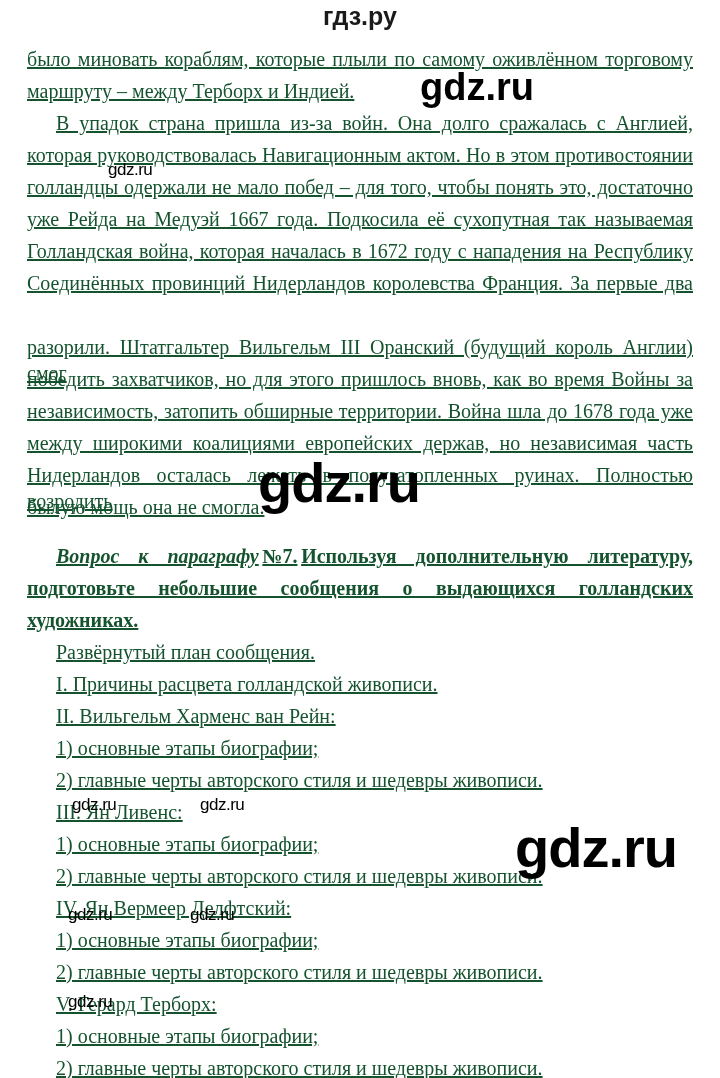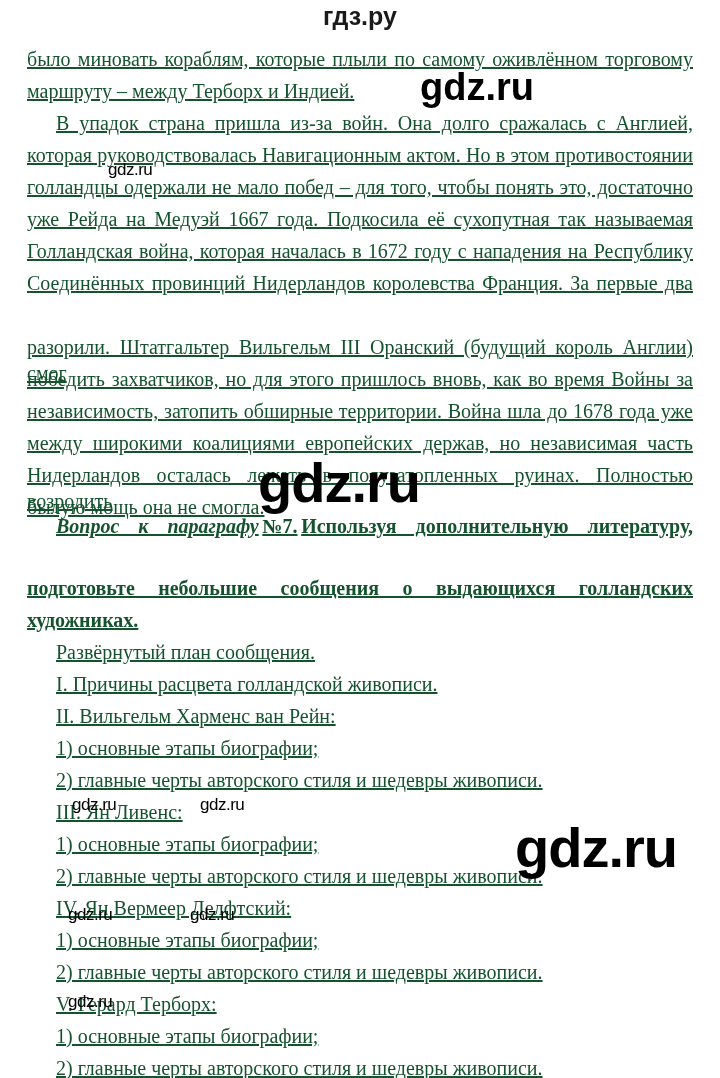--- a/index.html
+++ b/index.html
@@ -33,21 +33,21 @@
   <div class="line just" style="top:206px">уже Рейда на Медуэй 1667 года. Подкосила её сухопутная так называемая</div>
   <div class="line just" style="top:238px">Голландская война, которая началась в 1672 году с нападения на Республику</div>
   <div class="line just" style="top:270px">Соединённых провинций Нидерландов королевства Франция. За первые два</div>
   <div class="line just" style="top:334px">разорили. Штатгальтер Вильгельм III Оранский (будущий король Англии) смог</div>
   <div class="line just" style="top:366px">победить захватчиков, но для этого пришлось вновь, как во время Войны за</div>
   <div class="line just" style="top:398px">независимость, затопить обширные территории. Война шла до 1678 года уже</div>
   <div class="line just" style="top:430px">между широкими коалициями европейских держав, но независимая часть</div>
   <div class="line just" style="top:462px">Нидерландов осталась лежать в полузатопленных руинах. Полностью возродить</div>
   <div class="line" style="top:494px">былую мощь она не смогла.</div>
 
-  <div class="line bold ind" style="top:513px; display:flex; justify-content:space-between;text-align:center;">
+  <div class="line bold ind" style="top:543px; display:flex; justify-content:space-between;text-align:center;">
     <span class="ital" style="word-spacing:14px">Вопрос к параграфу</span>
     <span>№7.</span>
     <span style="word-spacing:14px">Используя дополнительную литературу,</span>
   </div>
   <div class="line bold just" style="top:575px">подготовьте небольшие сообщения о выдающихся голландских</div>
   <div class="line bold" style="top:607px">художниках.</div>
 
   <div class="line ind" style="top:639px">Развёрнутый план сообщения.</div>
   <div class="line ind" style="top:671px">I. Причины расцвета голландской живописи.</div>
   <div class="line ind" style="top:703px">II. Вильгельм Харменс ван Рейн:</div>

